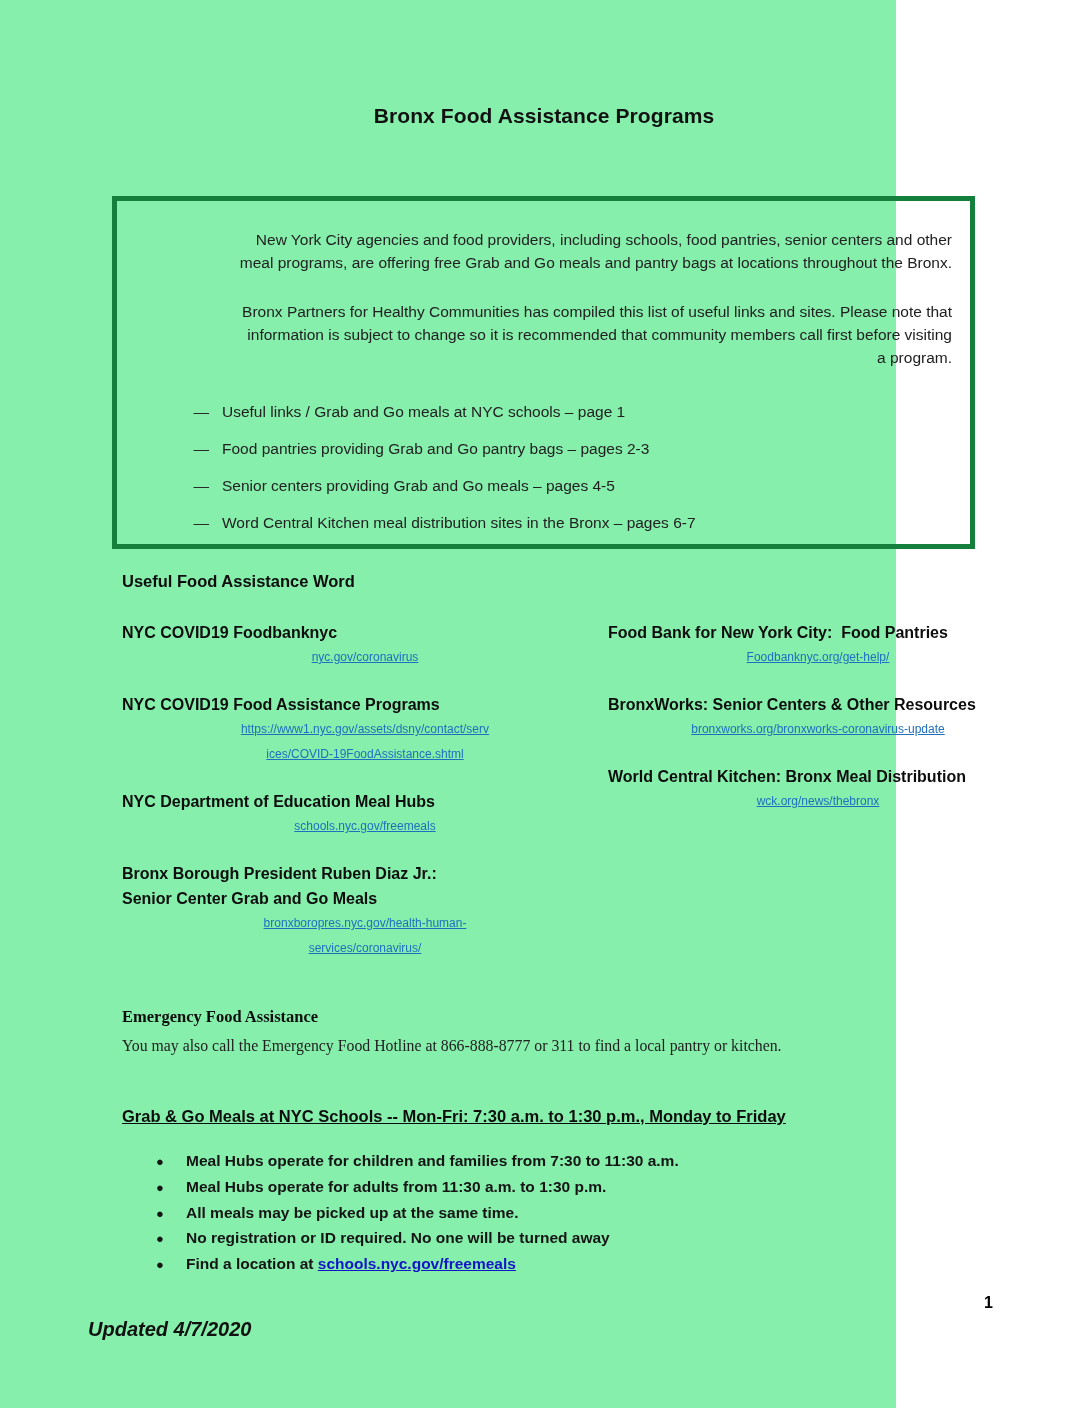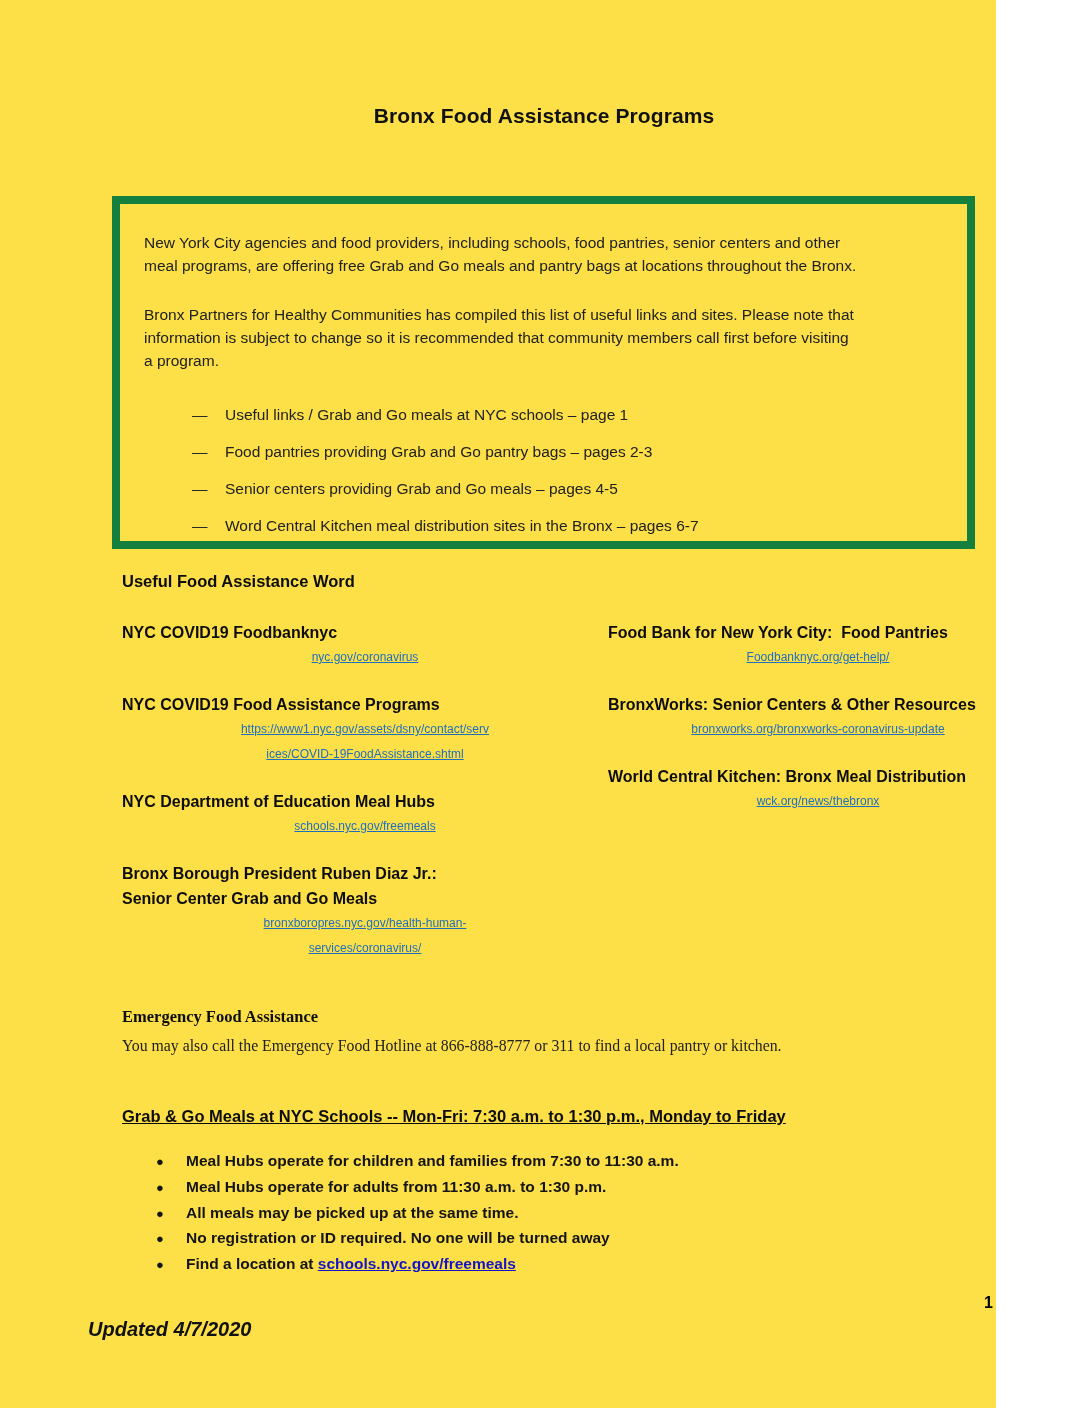--- a/index.html
+++ b/index.html
@@ -4,34 +4,34 @@
 <style>
   * { margin: 0; padding: 0; box-sizing: border-box; }
   html, body { background: #ffffff; }
   body {
     width: 1088px; height: 1408px;
     font-family: "Liberation Sans", sans-serif;
     color: #1b1b1b;
     position: relative;
     overflow: hidden;
   }
-  .page { position: relative; width: 996px; height: 1408px; background: #fde047; }
+  .page { position: relative; width: 896px; height: 1408px; background: #86efac; }
 
   .doc-title {
     position: absolute; top: 104px; left: 0; width: 1088px;
     text-align: center; font-size: 21px; font-weight: bold; color: #111;
     letter-spacing: 0.1px;
   }
 
   .intro-box {
     position: absolute; top: 196px; left: 112px;
     width: 863px; height: 353px;
-    border: 8px solid #15803d;
+    border: 5px solid #15803d;
     padding: 27px 18px 0 24px;
-    font-size: 15.5px; line-height: 23px; color: #212121;
+    font-size: 15.5px; line-height: 23px; color: #212121; text-align: right;
   }
   .intro-box p { white-space: pre-line; }
   .intro-box .p2 { margin-top: 26px; }
 
   .dash-list { margin-top: 31px; padding-left: 48px; list-style: none; }
   .dash-list li {
     display: flex; align-items: baseline;
     line-height: 23px; margin-bottom: 14px;
   }
   .dash-list .dash { width: 20px; flex: 0 0 20px; margin-right: 13px; color: #2a2a2a; }

